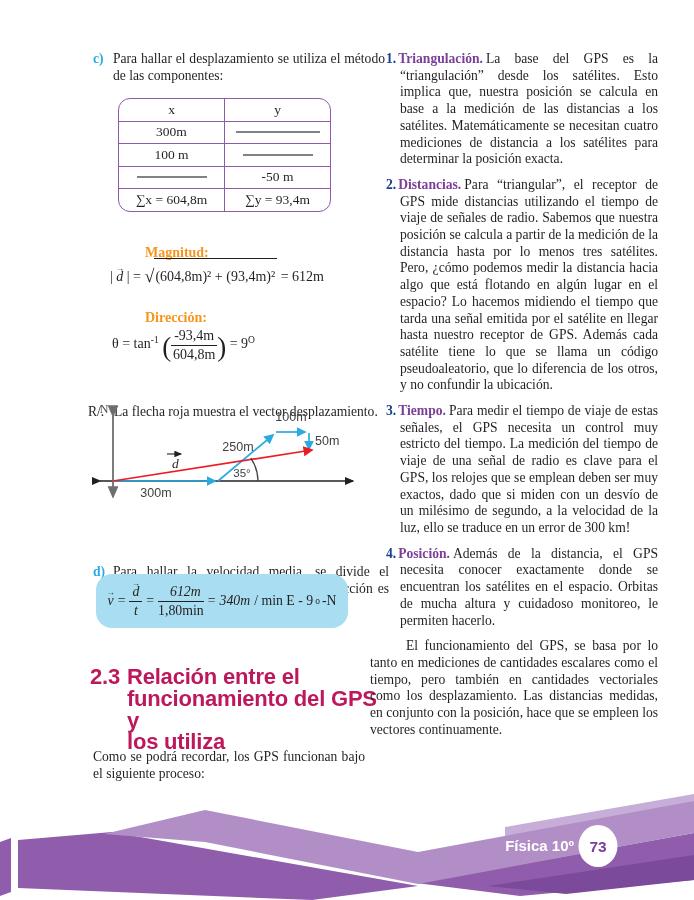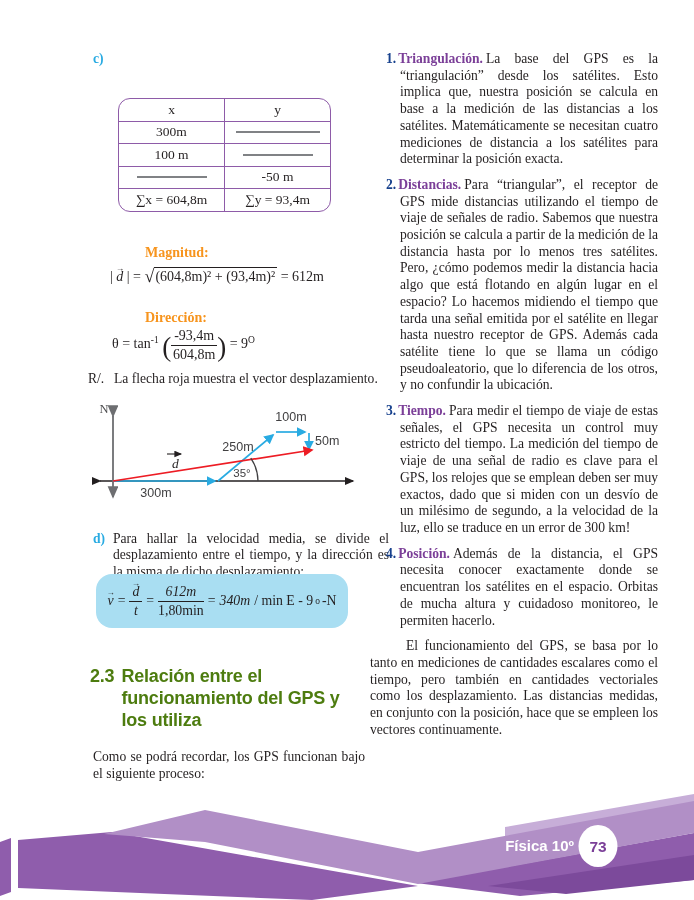--- a/index.html
+++ b/index.html
@@ -17,52 +17,53 @@
            font-size:13.5px;border-left:1.6px solid #8e5ba8;}
   .ct-cell:first-child{border-left:none;}
   .dashline{width:70px;border-top:2px solid #808285;}
   
   .sub-label{font-weight:bold;font-size:14px;color:#f7941d;font-family:"Liberation Serif",serif;margin-left:26px;}
   
   .formula{font-size:14px;white-space:nowrap;}
   .vec{position:relative;font-style:italic;display:inline-block;}
   .vec::before{content:"\2192";position:absolute;left:50%;transform:translateX(-50%);
                top:-0.62em;font-size:0.6em;font-style:normal;color:#231f20;}
-  .radicand{border-top:1.3px solid #231f20;padding:1px 2px 0 1px;}
+  .radicand{border-top:1.3px solid #231f20;padding:10px 2px 0 1px;}
   .rad{font-size:18px;vertical-align:-1px;}
   .frac{display:inline-block;vertical-align:-0.75em;text-align:center;line-height:1.12;}
-  .frac .fnum{display:block;border-bottom:1.2px solid #231f20;padding:0 3px 1px;}
+  .frac .fnum{display:block;border-bottom:1.2px solid #231f20;padding:0 3px 1px;text-align:right;}
   .frac .fden{display:block;padding-top:1px;}
   .bigp{font-size:27px;font-weight:400;vertical-align:-0.28em;}
   sup{font-size:9.5px;}
   
   .vel-box{background:#a9def2;border-radius:16px;display:flex;align-items:center;
            justify-content:center;font-size:13.8px;white-space:nowrap;}
   .vel-box .it{font-style:italic;}
   .vel-box>span{margin:0 2px;}
   
-  .heading{display:flex;color:#4d7c0f;font-family:"Liberation Sans",sans-serif;
-           font-weight:bold;font-size:18px;line-height:21.8px;letter-spacing:-0.2px;}
+  .heading{display:flex;color:#be185d;font-family:"Liberation Sans",sans-serif;
+           font-weight:bold;font-size:22px;line-height:21.8px;letter-spacing:-0.2px;}
   .heading .h-num{margin-right:7px;}
   
   .rc-item{padding-left:14px;text-indent:-14px;margin-bottom:9px;margin-left:16px;}
   .rc-num{color:#17418d;font-weight:bold;margin-right:2px;}
   .rc-term{color:#7b3f98;font-weight:bold;margin-right:3px;}
   .closing{text-indent:36px;margin-top:6px;}
   .answer{position:relative;padding-left:26px;}
   .answer .r-marker{position:absolute;left:0;top:0;color:#231f20;}
   
   .footer-svg{position:absolute;left:0;top:787px;}
   .footer-svg text{font-family:"Liberation Sans",sans-serif;}
 </style>
 </head>
 <body>
 
 <div class="abs body-text hang" style="left:93px;top:51px;width:272px;">
   <span class="marker">c)</span>
+  <span>Para hallar el desplazamiento se utiliza el método de las componentes:</span>
 </div>
 
 <div class="abs comp-table" style="left:118px;top:98px;width:211px;">
   <div class="ct-row">
     <div class="ct-cell">x</div>
     <div class="ct-cell">y</div>
   </div>
   <div class="ct-row">
     <div class="ct-cell">300m</div>
     <div class="ct-cell">

